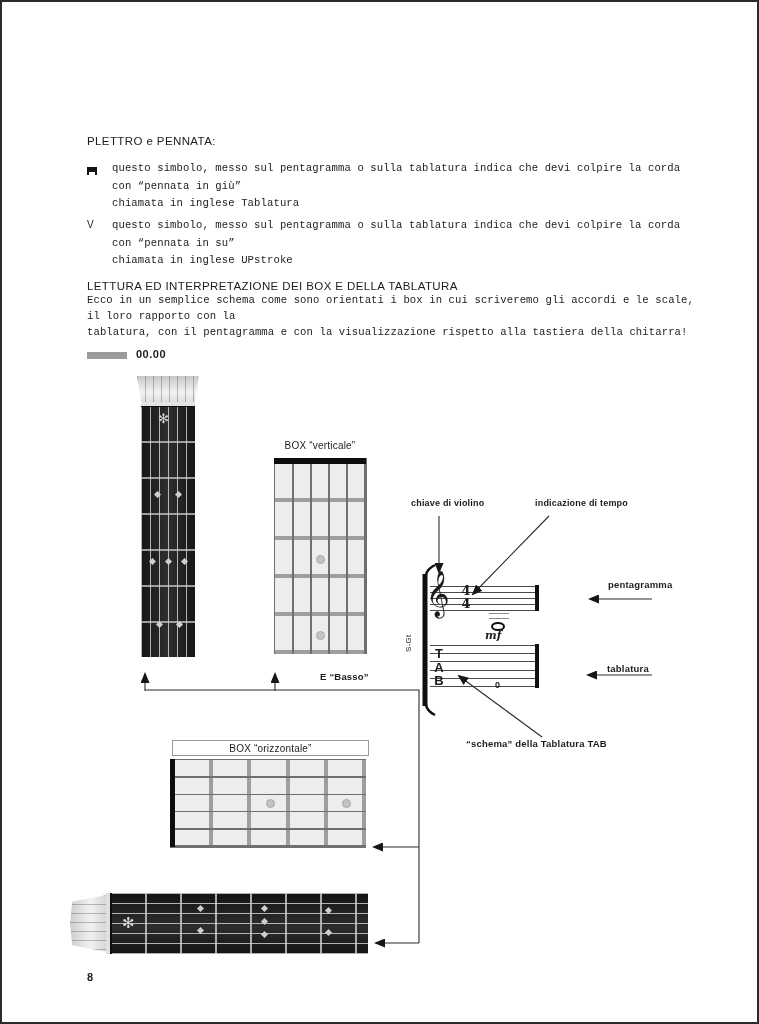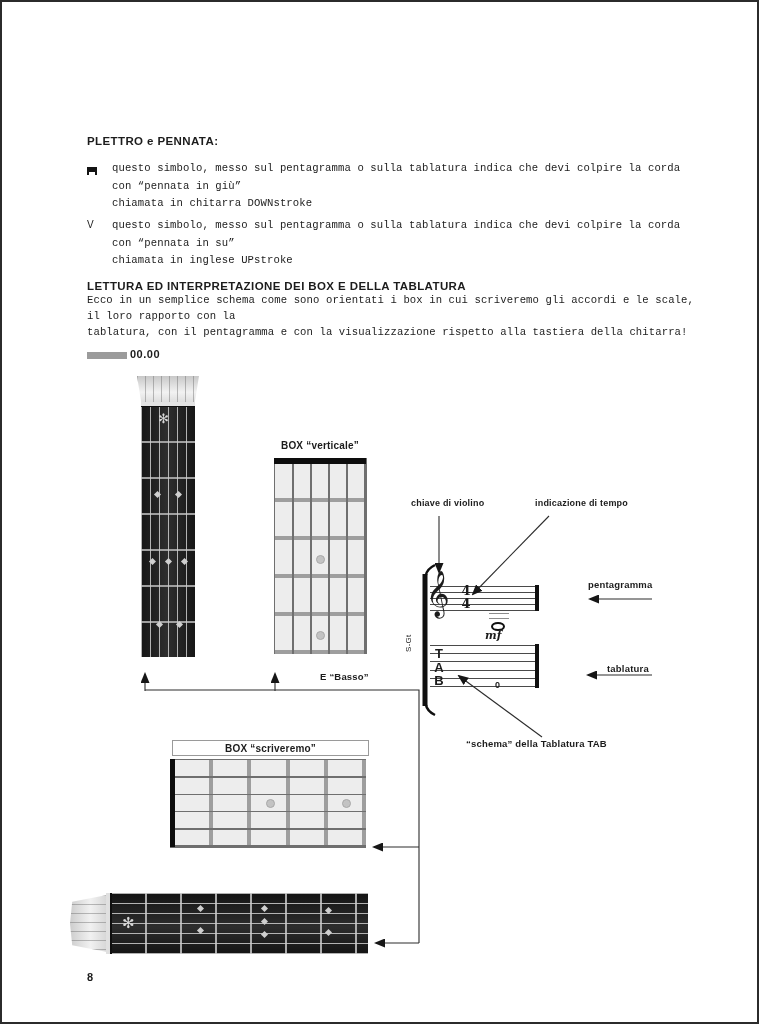--- a/index.html
+++ b/index.html
@@ -2,32 +2,32 @@
 <html><head>
 <meta charset="utf-8">
 <style>
   html,body{margin:0;padding:0;background:#fff;}
   .page{
     position:relative; width:759px; height:1024px; box-sizing:border-box;
     border:2px solid #2b2b2b; background:#fff; overflow:hidden;
     font-family:"Liberation Sans", sans-serif; color:#1c1c1c;
   }
   .abs{position:absolute;}
-  .h1{font-size:11.5px; font-weight:bold; letter-spacing:.4px;}
+  .h1{font-size:11.5px; font-weight:normal; letter-spacing:.4px;}
   .body-txt{font-size:10.6px; line-height:17.5px; letter-spacing:.1px;font-family:Liberation Mono, monospace;}
   .sym-down{
     width:10px; height:8px; box-sizing:border-box;
     border-top:5px solid #141414; border-left:2.5px solid #141414; border-right:2.5px solid #141414;
   }
   .sym-up{font-size:10px; line-height:10px;}
   .ts-bar{width:40px; height:7px; background:#9b9b9b;}
   .ts-txt{font-size:11px; font-weight:bold; letter-spacing:.5px;}
   .lbl{font-size:9px; font-weight:bold; letter-spacing:.2px; white-space:nowrap;}
   .lbl-md{font-size:9.5px; font-weight:bold; letter-spacing:.2px; white-space:nowrap;}
-  .boxtitle{font-size:10px; font-weight:bold; letter-spacing:.2px; text-align:center; white-space:nowrap;}
+  .boxtitle{font-size:10px; font-weight:normal; letter-spacing:.2px; text-align:center; white-space:nowrap;}
 
   
   .vhead{
     left:135px; top:374px; width:62px; height:27px;
     background:linear-gradient(180deg,#c8c8c8,#f2f2f2 60%,#dcdcdc);
     background-image:repeating-linear-gradient(90deg, rgba(110,110,110,.45) 0 1px, transparent 1px 8px),
       linear-gradient(180deg,#c8c8c8,#f2f2f2 60%,#dcdcdc);
     clip-path:polygon(0 0,100% 0,93% 100%,7% 100%);
   }
   .vnut{left:139px; top:400px; width:54px; height:4px; background:#e3e3e3; border-bottom:2px solid #0f0f0f;}
@@ -113,37 +113,37 @@
 </head>
 <body>
 
 <div class="page">
 
   <div class="abs h1" style="left:85px; top:133px;">PLETTRO e PENNATA:</div>
 
   <div class="abs sym-down" style="left:85px; top:165px;"></div>
   <div class="abs body-txt" style="left:110px; top:158px; width:586px;">
     <span>questo simbolo, messo sul pentagramma o sulla tablatura indica che devi colpire la corda con “pennata in giù”</span><br>
-    <span>chiamata in chitarra DOWNstroke</span>
+    <span>chiamata in inglese Tablatura</span>
   </div>
 
   <div class="abs sym-up" style="left:85px; top:218px;">V</div>
   <div class="abs body-txt" style="left:110px; top:215px; width:586px;">
     <span>questo simbolo, messo sul pentagramma o sulla tablatura indica che devi colpire la corda con “pennata in su”</span><br>
     <span>chiamata in inglese UPstroke</span>
   </div>
 
   <div class="abs body-txt" style="left:85px; top:290px; width:610px; line-height:16px;">
     <span>Ecco in un semplice schema come sono orientati i box in cui scriveremo gli accordi e le scale, il loro rapporto con la</span><br>
     <span>tablatura, con il pentagramma e con la visualizzazione rispetto alla tastiera della chitarra!</span>
   </div>
   <div class="abs h1" style="left:85px; top:278px;">LETTURA ED INTERPRETAZIONE DEI BOX E DELLA TABLATURA</div>
 
   <div class="abs ts-bar" style="left:85px; top:350px;"></div>
-  <div class="abs ts-txt" style="left:128px; top:346px;">00.00</div>
+  <div class="abs ts-txt" style="left:134px; top:346px;">00.00</div>
 
   <div class="abs vhead"></div>
   <div class="abs vnut"></div>
   <div class="abs vneck">
     <span class="inlay-star" style="left:17px; top:5px;">✻</span>
     <span class="inlay" style="left:14px; top:85px;"></span>
     <span class="inlay" style="left:35px; top:85px;"></span>
     <span class="inlay" style="left:9px; top:152px;"></span>
     <span class="inlay" style="left:25px; top:152px;"></span>
     <span class="inlay" style="left:41px; top:152px;"></span>
@@ -153,21 +153,21 @@
 
   <div class="abs boxtitle" style="left:272px; top:438px; width:92px;">BOX “verticale”</div>
   <div class="abs vbox">
     <div class="vbox-nut"></div>
   <div class="chord-dot" style="left: 41.5px; top: 96.5px;"></div>
       <div class="chord-dot" style="left: 41.5px; top: 172.5px;"></div>
     </div>
 
   <div class="abs lbl" style="left:409px; top:496px;">chiave di violino</div>
   <div class="abs lbl" style="left:521px; top:496px;padding-left:12px;">indicazione di tempo</div>
-  <div class="abs lbl-md" style="left:586px; top:577px;">pentagramma</div>
+  <div class="abs lbl-md" style="left:606px; top:577px;">pentagramma</div>
   <div class="abs lbl-md" style="left:605px; top:661px;">tablatura</div>
   <div class="abs lbl-md" style="left:464px; top:736px;">“schema” della Tablatura TAB</div>
   <div class="abs lbl-md" style="left:318px; top:669px;">E “Basso”</div>
   <div class="abs sgt">S-Gt</div>
 
   <div class="abs staff"></div>
   <div class="abs barline" style="left:533px; top:583px; height:26px;"></div>
   <div class="abs clef">𝄞</div>
   <div class="abs tsig">
     <div>4</div>
@@ -181,21 +181,21 @@
   <div class="abs tabstaff"></div>
   <div class="abs barline" style="left:533px; top:642px; height:44px;"></div>
   <div class="abs tabword">
     <div>T</div>
     <div>A</div>
     <div>B</div>
   </div>
   <div class="abs tabzero">0</div>
 
   <div class="abs hbox-title boxtitle">
-    <span>BOX “scriveremo”</span>
+    <span>BOX “orizzontale”</span>
   </div>
   <div class="abs hbox">
     <div class="hbox-nut"></div>
   <div class="chord-dot" style="left: 96px; top: 39.5px;"></div>
       <div class="chord-dot" style="left: 172.4px; top: 39.5px;"></div>
     </div>
 
   <div class="abs hhead"></div>
   <div class="abs hnut"></div>
   <div class="abs hneck">

